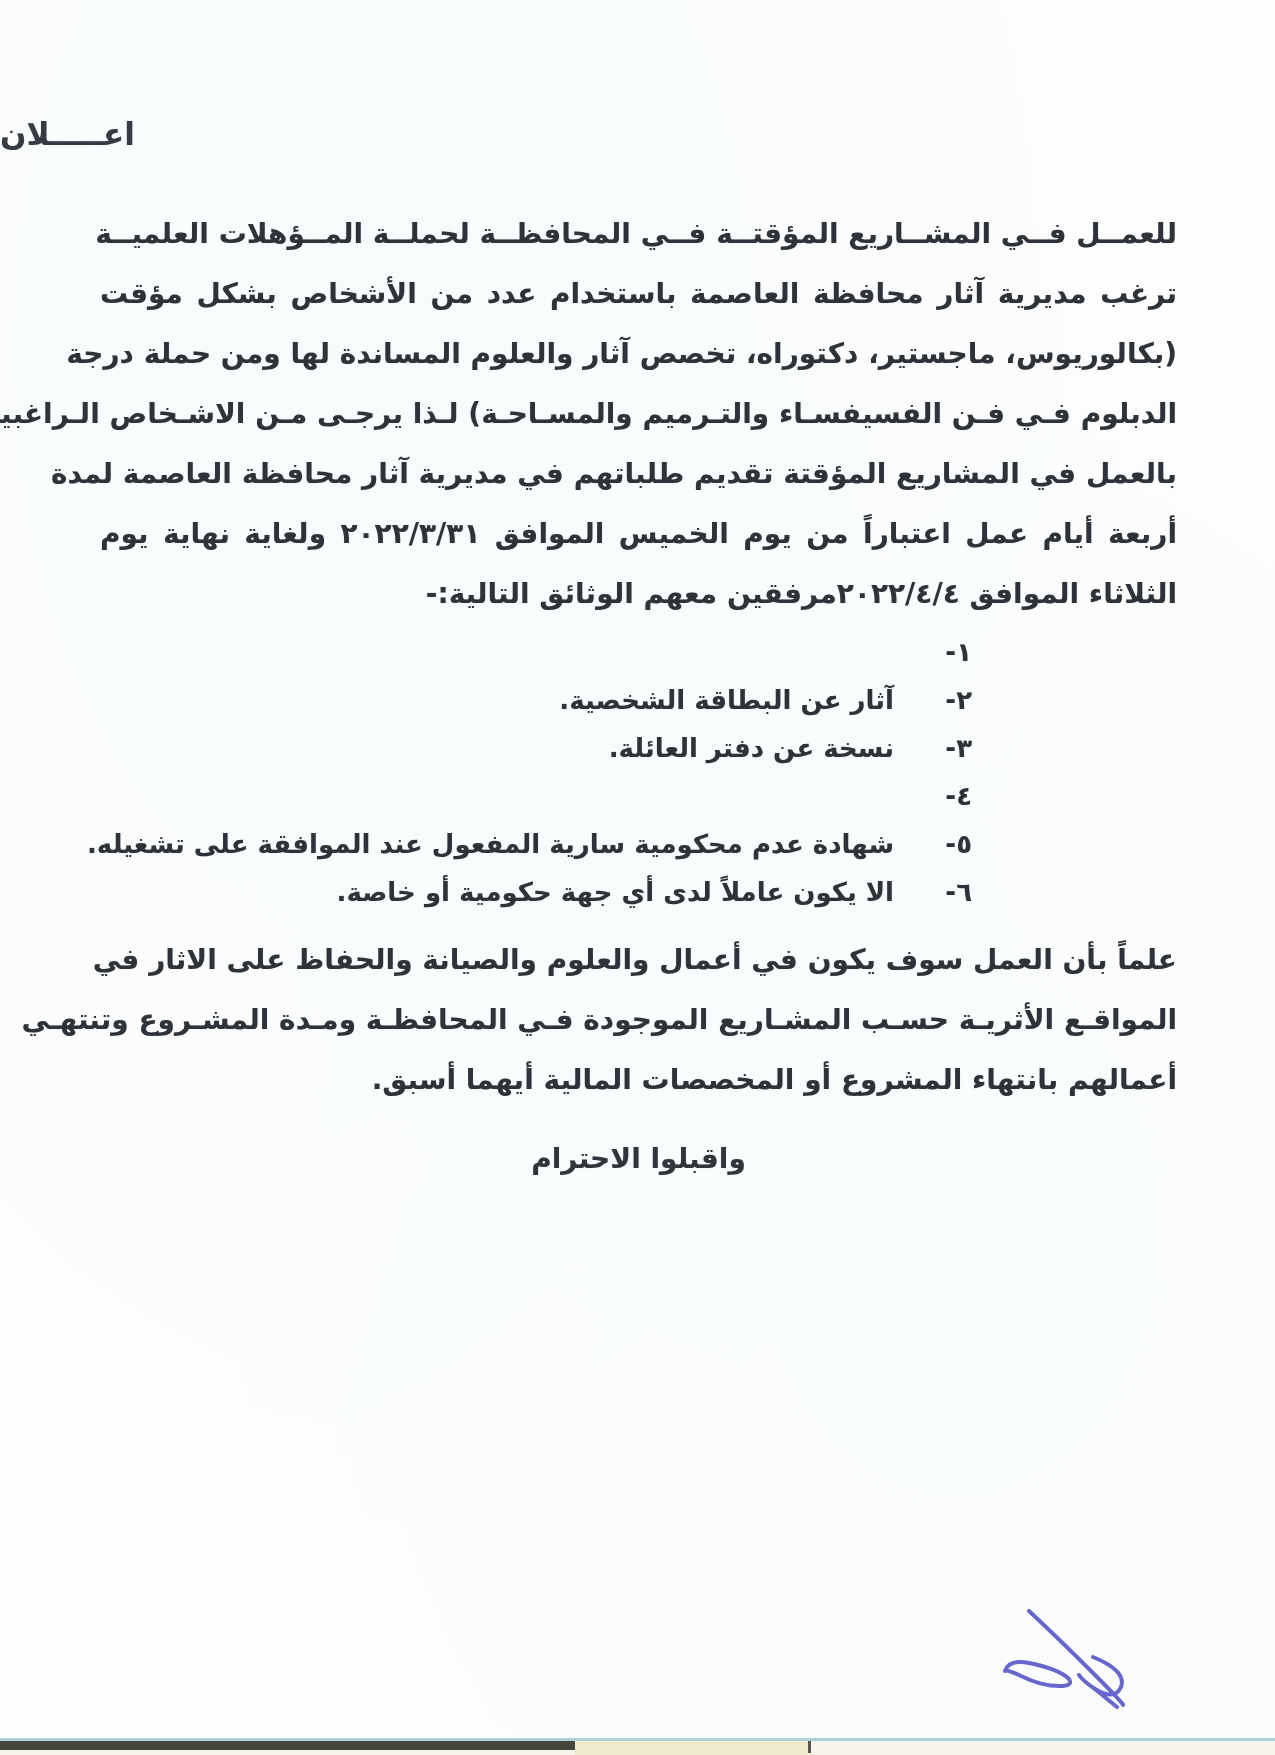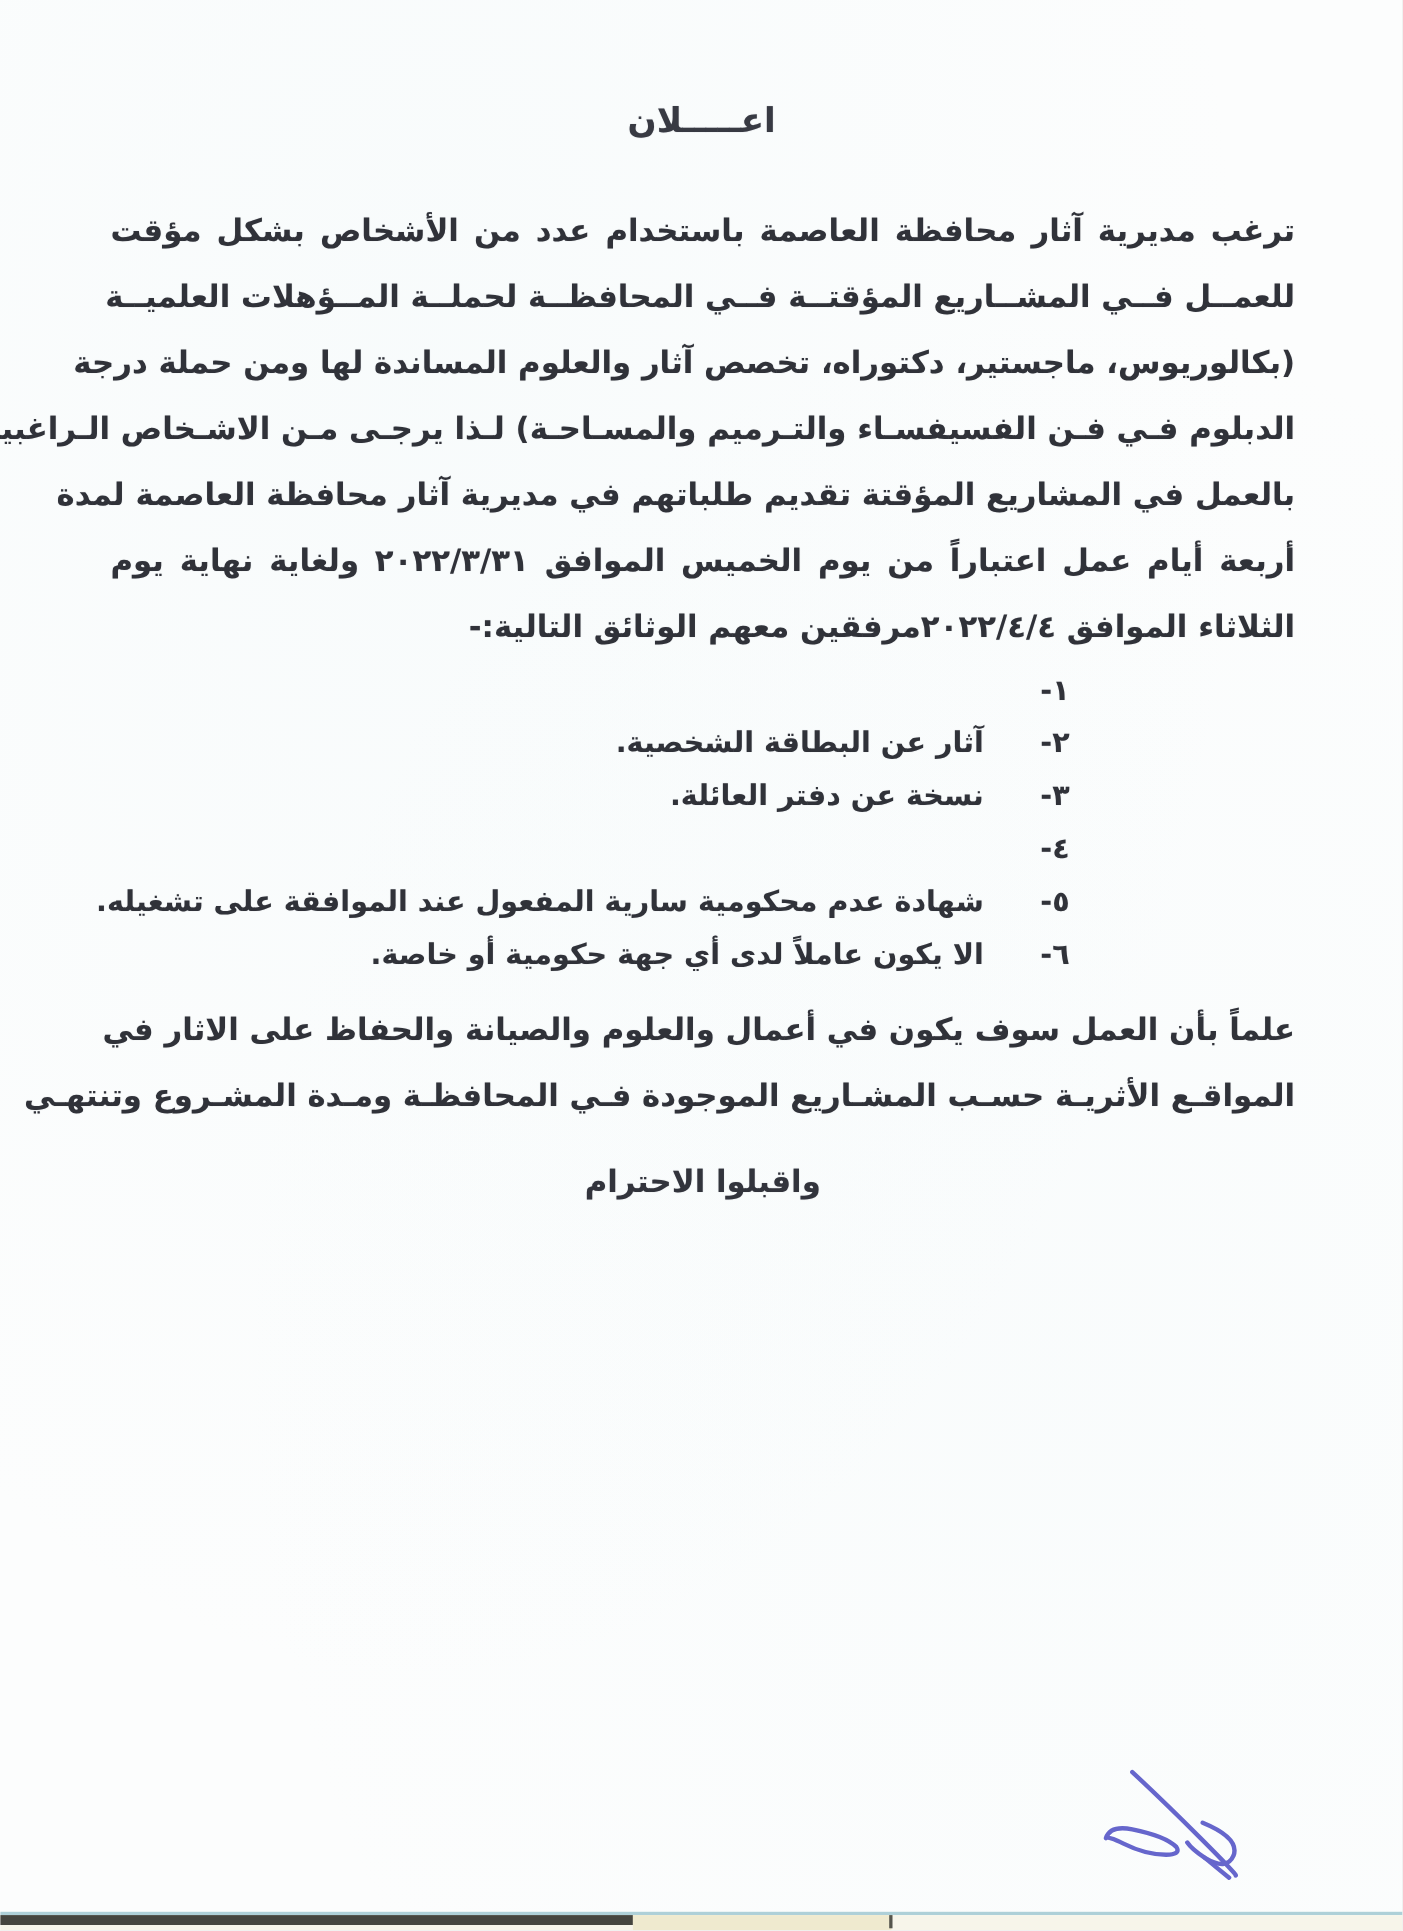--- a/index.html
+++ b/index.html
@@ -15,22 +15,22 @@
     background:
       radial-gradient(ellipse at 30% 20%, rgba(210,235,240,0.10), rgba(210,235,240,0) 60%),
       radial-gradient(ellipse at 75% 70%, rgba(215,238,242,0.08), rgba(215,238,242,0) 55%),
       #fcfdfd;
     overflow: hidden;
     direction: rtl;
     font-family: "DejaVu Sans", sans-serif;
     color: #31333b;
   }
   .doc-title {
-    margin: 92px 0 0 0;
-    text-align: center;
+    margin: 116px 0 0 0;
+    text-align: left;
     font-size: 31px;
     font-weight: bold;
     color: #383a43;
     text-shadow: 0 0 1px rgba(40,40,60,0.30);
   }
   .content {
     margin: 52px 98px 0 100px; 
   }
   .para .line {
     font-size: 28px;
@@ -125,22 +125,22 @@
 </head>
 <body>
 
 <div class="page">
 
   <h1 class="doc-title">اعـــــلان</h1>
 
   <div class="content">
 
     <div class="para">
+      <div class="line">للعمــل فــي المشــاريع المؤقتــة فــي المحافظــة لحملــة المــؤهلات العلميــة</div>
       <div class="line">ترغب مديرية آثار محافظة العاصمة باستخدام عدد من الأشخاص بشكل مؤقت</div>
-      <div class="line">للعمــل فــي المشــاريع المؤقتــة فــي المحافظــة لحملــة المــؤهلات العلميــة</div>
       <div class="line">(بكالوريوس، ماجستير، دكتوراه، تخصص آثار والعلوم المساندة لها ومن حملة درجة</div>
       <div class="line">الدبلوم فـي فـن الفسيفسـاء والتـرميم والمسـاحـة) لـذا يرجـى مـن الاشـخاص الـراغبين</div>
       <div class="line">بالعمل في المشاريع المؤقتة تقديم طلباتهم في مديرية آثار محافظة العاصمة لمدة</div>
       <div class="line">أربعة أيام عمل اعتباراً من يوم الخميس الموافق ٢٠٢٢/٣/٣١ ولغاية نهاية يوم</div>
       <div class="line no-stretch">الثلاثاء الموافق ٢٠٢٢/٤/٤مرفقين معهم الوثائق التالية:-</div>
     </div>
 
     <div class="req-list">
       <div class="req-item">
         <span class="req-num">١-</span>
@@ -162,20 +162,21 @@
       </div>
       <div class="req-item">
         <span class="req-num">٦-</span>
         <span class="req-text">الا يكون عاملاً لدى أي جهة حكومية أو خاصة.</span>
       </div>
     </div>
 
     <div class="para closing">
       <div class="line">علماً بأن العمل سوف يكون في أعمال والعلوم والصيانة والحفاظ على الاثار في</div>
       <div class="line">المواقـع الأثريـة حسـب المشـاريع الموجودة فـي المحافظـة ومـدة المشـروع وتنتهـي</div>
+      <div class="line no-stretch">أعمالهم بانتهاء المشروع أو المخصصات المالية أيهما أسبق.</div>
     </div>
 
     <div class="signoff">واقبلوا الاحترام</div>
 
   </div>
 
   <svg class="signature" viewBox="0 0 160 112" xmlns="http://www.w3.org/2000/svg" fill="none" stroke="#5a5ac8" stroke-width="4" stroke-linecap="round" stroke-linejoin="round" opacity="0.92">
     <path d="M34 6 Q62 32 96 66 T128 100"></path>
     <path d="M10 66 Q14 54 34 58 Q64 64 74 74 Q78 80 68 81 Q48 82 26 71 Q12 64 10 66 Z"></path>
     <path d="M98 52 Q132 66 126 82 Q120 96 100 84 Q88 76 84 70"></path>

